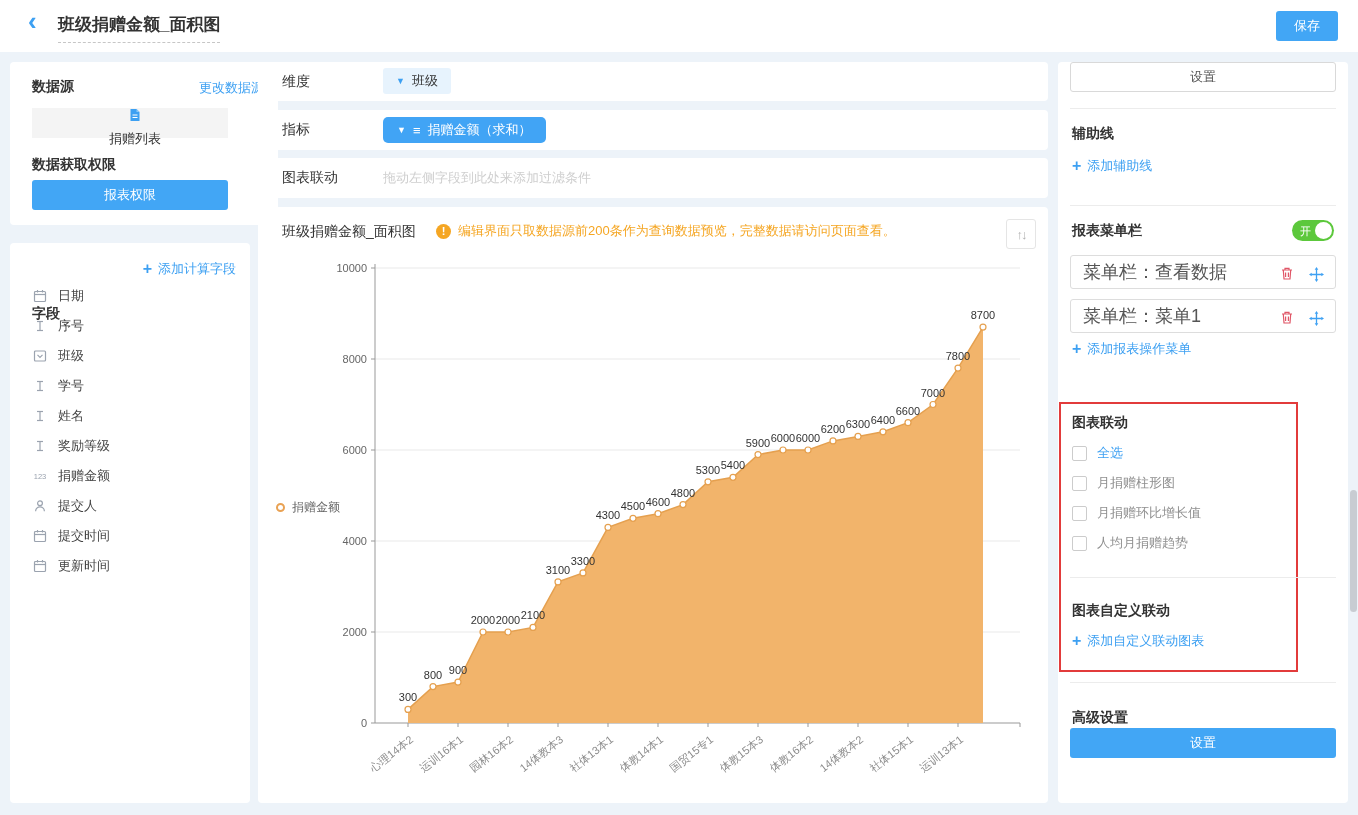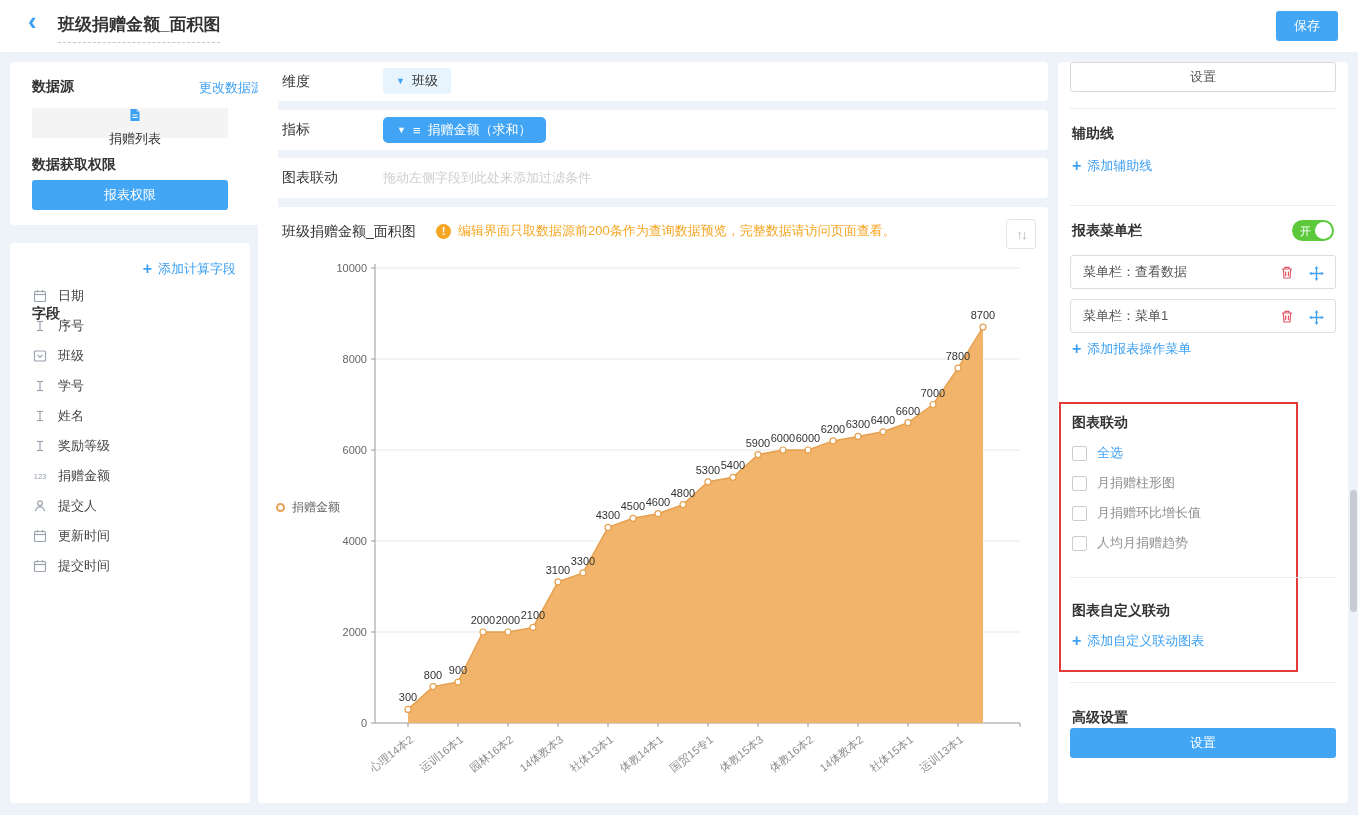--- a/index.html
+++ b/index.html
@@ -53,21 +53,21 @@
   #chart-svg { position:absolute; left:0; top:45px; }
 
   .rp-settings { position:absolute; left:12px; top:0; width:266px; height:30px; background:#fff; border:1px solid #d9d9d9; border-radius:3px; font-size:13px; color:#555; cursor:pointer; font-family:inherit; }
   .rp-div { position:absolute; left:12px; right:12px; height:1px; background:#ececec; }
   .rp-head { position:absolute; left:14px;text-align:center; }
   .rp-link { position:absolute; left:14px; }
   .toggle { position:absolute; right:14px; top:158px; width:42px; height:21px; border-radius:11px; background:#5CC83C; cursor:pointer; }
   .toggle-label { position:absolute; left:8px; top:4px; font-size:11px; color:#fff; }
   .toggle-knob { position:absolute; right:2px; top:2px; width:17px; height:17px; background:#fff; border-radius:50%; }
   .menu-rows { position:absolute; left:12px; top:193px; width:266px; display:flex; flex-direction:column; gap:10px; }
-  .menu-row { height:34px; border:1px solid #ddd; border-radius:3px; position:relative; display:flex; align-items:center; padding:0 12px; font-size:13px; color:#555; background:#fff; }
+  .menu-row { height:34px; border:1px solid #ddd; border-radius:3px; position:relative; display:flex; align-items:center; padding:0 12px; font-size:18px; color:#555; background:#fff; }
   .menu-row .trash { position:absolute; right:41px; top:9px; cursor:pointer; }
   .menu-row .move { position:absolute; right:11px; top:10px; cursor:pointer; }
   .red-box { position:absolute; left:1px; top:340px; width:239px; height:270px; border:2px solid #E23B3B; }
   .linkage-rows { position:absolute; left:14px; top:376px; }
   .cbx-row { height:30px; display:flex; align-items:center; gap:10px; font-size:13px; color:#8f8f8f; cursor:pointer; }
   .cbx { width:15px; height:15px; border:1px solid #ccc; border-radius:2px; background:#fff; flex:none; }
   .cbx-row.sel-all { color:#3DA0F2; }
   .adv-btn { position:absolute; left:12px; top:666px; width:266px; height:30px; background:#42A6F5; color:#fff; border:none; border-radius:3px; font-size:13px; cursor:pointer; font-family:inherit; }
   .scroll-thumb { position:absolute; right:1px; top:490px; width:7px; height:122px; background:#c8ccd2; border-radius:4px; cursor:pointer; }
 </style>
@@ -183,32 +183,32 @@
       </div>
       <div class="field-row">
         <span class="field-icon">
           <svg width="14" height="14" viewBox="0 0 14 14" fill="none" stroke="#9BA3AF" stroke-width="1.2">
             <rect x="1.5" y="2.5" width="11" height="10" rx="1"></rect>
             <line x1="1.5" y1="5.5" x2="12.5" y2="5.5"></line>
             <line x1="4.5" y1="1" x2="4.5" y2="3.5"></line>
             <line x1="9.5" y1="1" x2="9.5" y2="3.5"></line>
           </svg>
         </span>
-        <span>更新时间</span>
+        <span>提交时间</span>
       </div>
       <div class="field-row">
         <span class="field-icon">
           <svg width="14" height="14" viewBox="0 0 14 14" fill="none" stroke="#9BA3AF" stroke-width="1.2">
             <rect x="1.5" y="2.5" width="11" height="10" rx="1"></rect>
             <line x1="1.5" y1="5.5" x2="12.5" y2="5.5"></line>
             <line x1="4.5" y1="1" x2="4.5" y2="3.5"></line>
             <line x1="9.5" y1="1" x2="9.5" y2="3.5"></line>
           </svg>
         </span>
-        <span>提交时间</span>
+        <span>更新时间</span>
       </div>
     </div>
 </div>
 
 <div class="card dim-card">
   <span class="cfg-label">维度</span>
   <span class="dim-tag">
     <span class="caret-blue">▼</span>
     <span>班级</span>
   </span>

